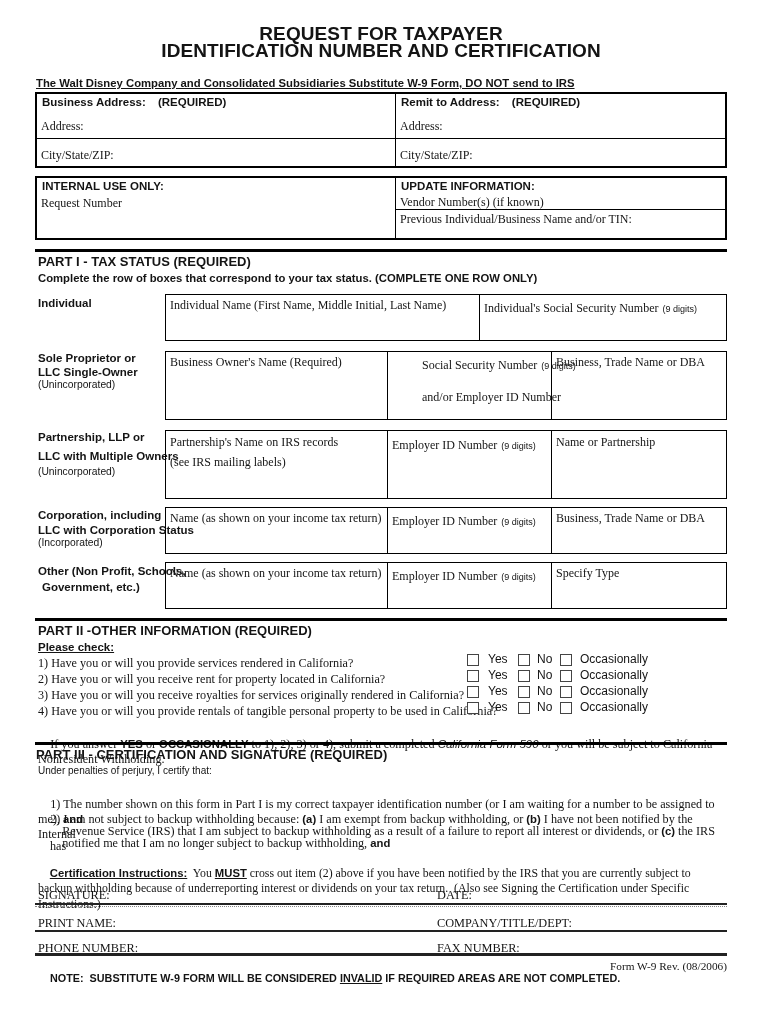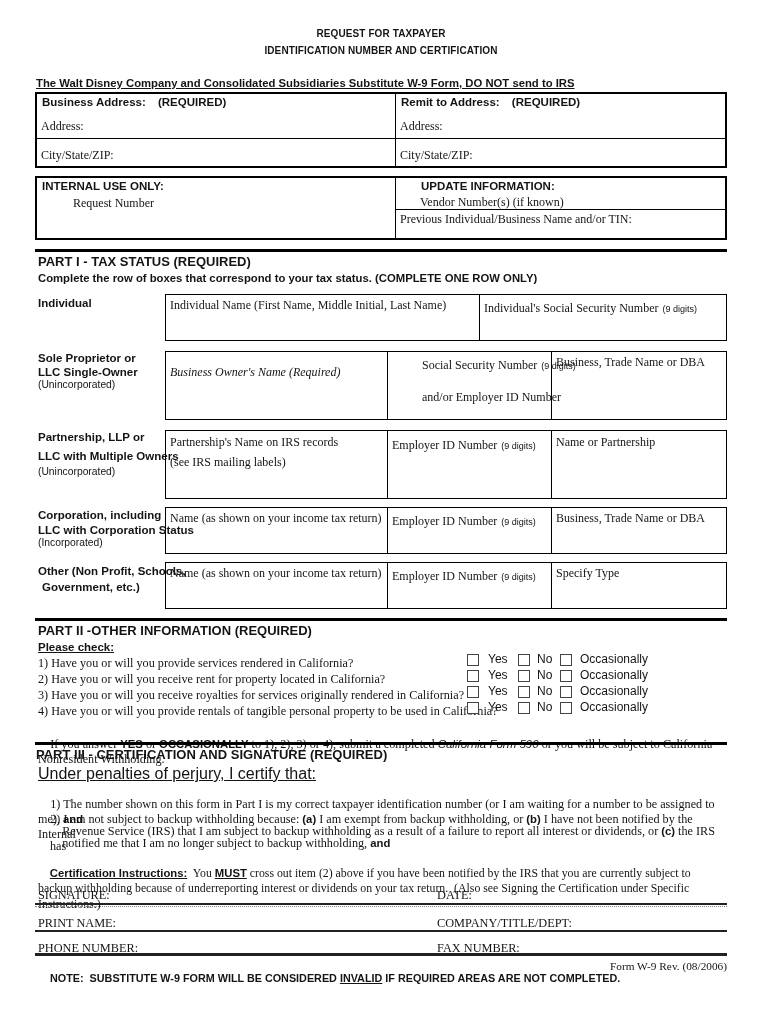--- a/index.html
+++ b/index.html
@@ -7,24 +7,24 @@
         font-family:"Liberation Serif",serif;color:#141414;overflow:hidden;}
   .abs{position:absolute;}
   .sans{font-family:"Liberation Sans",sans-serif;}
   .serif{font-family:"Liberation Serif",serif;}
   .b{font-weight:bold;}
   .u{text-decoration:underline;}
   .i{font-style:italic;}
   .pre{white-space:pre-wrap;}
   .fs11{font-size:11.3px;}
   .fs115{font-size:11.5px;}
-  .fs12{font-size:16px;text-decoration:underline;}
+  .fs12{font-size:10px;}
   .fs122{font-size:12.2px;}
   .fs13{font-size:13px;}
-  .title{left:35px;top:25px;width:692px;text-align:center;font-size:10px;line-height:17px;letter-spacing:.1px;}
+  .title{left:35px;top:25px;width:692px;text-align:center;font-size:19px;line-height:17px;letter-spacing:.1px;}
   .box{box-sizing:border-box;border:2px solid #000;}
   .rowbox{box-sizing:border-box;border:1.5px solid #000;}
   .vline{position:absolute;width:1px;background:#000;}
   .hline{position:absolute;height:1px;background:#000;}
   .thick{position:absolute;left:35px;width:692px;height:3px;background:#000;}
   .celltext{font-size:12px;}
   .digits{font-family:"Liberation Sans",sans-serif;font-size:9px;}
   .rowlabel{font-size:11.5px;line-height:14px;}
   .sublabel{font-size:10.3px;}
   .cb{position:absolute;width:12px;height:12px;box-sizing:border-box;border:1px solid #444;background:#fff;}
@@ -69,23 +69,23 @@
     </div>
     <div class="abs" style="left:359px;top:45px;width:329px;height:27px;">
       <div class="abs serif celltext" style="left:4px;top:9px;">City/State/ZIP:</div>
     </div>
   </div>
 
   <div class="abs box" style="left:35px;top:176px;width:692px;height:64px;">
     <div class="vline" style="left:358px;top:0;height:100%;"></div>
     <div class="abs" style="left:0;top:0;width:358px;height:60px;">
       <div class="abs sans b fs115" style="left:5px;top:2px;">INTERNAL USE ONLY:</div>
-      <div class="abs serif celltext" style="left:4px;top:18px;margin-left:32px;">Request Number</div>
-    </div>
-    <div class="abs" style="left:359px;top:0;width:329px;height:38px;margin-left:20px;">
+      <div class="abs serif celltext" style="left:4px;top:18px;">Request Number</div>
+    </div>
+    <div class="abs" style="left:359px;top:0;width:329px;height:38px;">
       <div class="abs sans b fs115" style="left:5px;top:2px;">UPDATE INFORMATION:</div>
       <div class="abs serif celltext" style="left:4px;top:17px;">Vendor Number(s) (if known)</div>
     </div>
     <div class="hline" style="left:359px;top:31px;width:329px;"></div>
     <div class="abs" style="left:359px;top:32px;width:329px;height:28px;">
       <div class="abs serif celltext" style="left:4px;top:2px;">Previous Individual/Business Name and/or TIN:</div>
     </div>
   </div>
 
   <div class="thick" style="top:249px;"></div>
@@ -108,21 +108,21 @@
 
   <div class="abs sans b rowlabel" style="left:38px;top:351px;">
     <div>Sole Proprietor or</div>
     <div>LLC Single-Owner</div>
   </div>
   <div class="abs sans sublabel" style="left:38px;top:379px;">(Unincorporated)</div>
   <div class="abs rowbox" style="left:165px;top:351px;width:562px;height:69px;">
     <div class="vline" style="left:221px;top:0;height:100%;"></div>
     <div class="vline" style="left:385px;top:0;height:100%;"></div>
     <div class="abs" style="left:0;top:0;width:221px;height:65px;">
-      <div class="abs serif celltext" style="left:4px;top:13px;font-style:italic;">Business Owner's Name (Required)</div>
+      <div class="abs serif celltext" style="left:4px;top:3px;">Business Owner's Name (Required)</div>
     </div>
     <div class="abs" style="left:222px;top:0;width:163px;height:65px;margin-left:30px;">
       <div class="abs" style="left:4px;top:3px;white-space:nowrap;">
         <span class="serif celltext">Social Security Number</span>
         <span class="digits">(9 digits)</span>
       </div>
       <div class="abs serif celltext" style="left:4px;top:38px;">and/or Employer ID Number</div>
     </div>
     <div class="abs" style="left:386px;top:0;width:172px;height:65px;">
       <div class="abs serif celltext" style="left:4px;top:3px;">Business, Trade Name or DBA</div>

